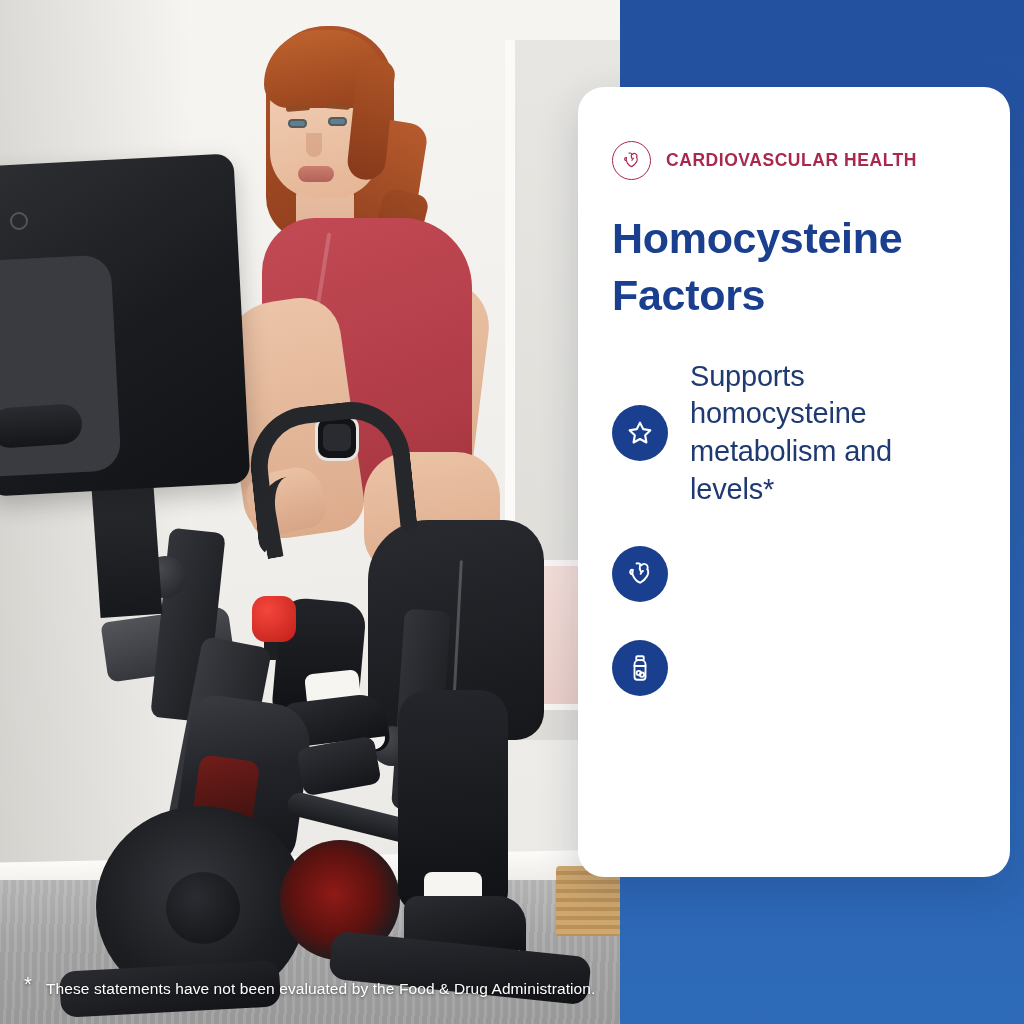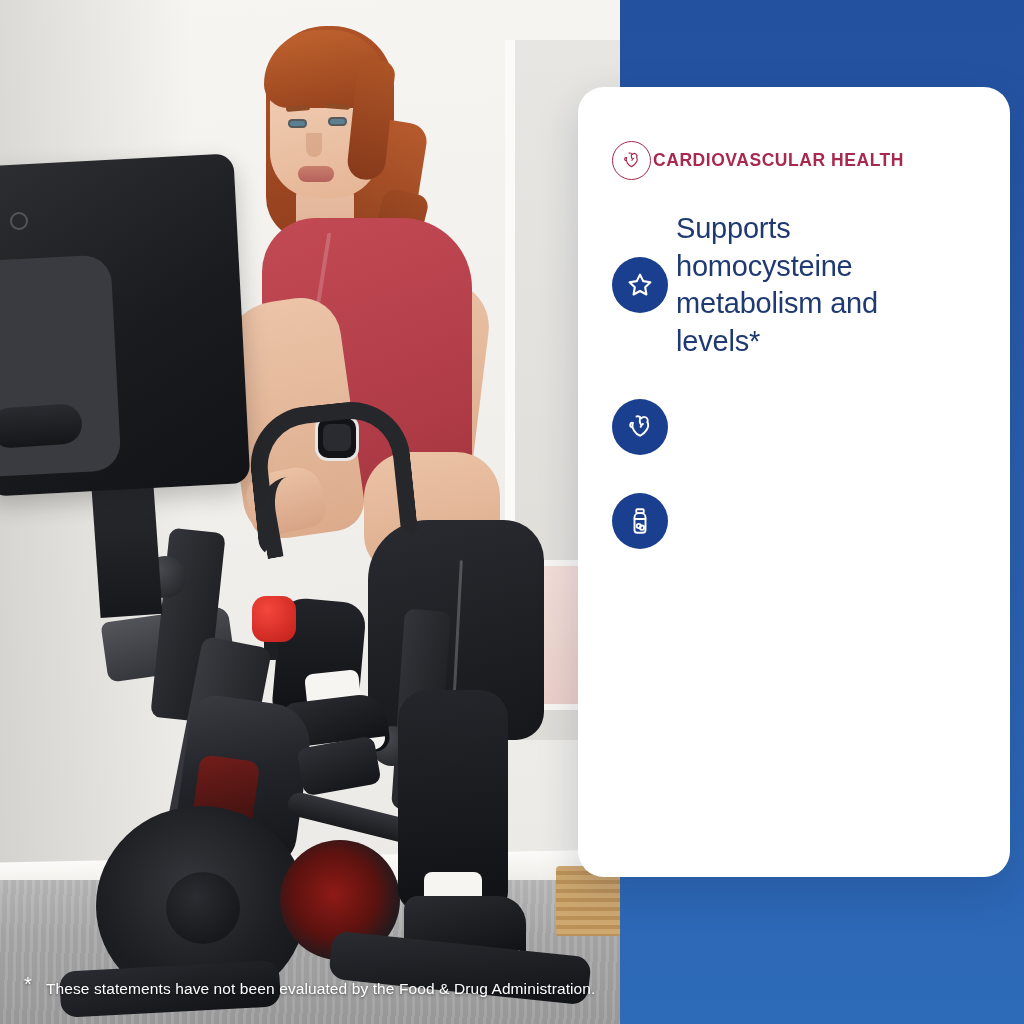--- a/index.html
+++ b/index.html
@@ -387,21 +387,21 @@
     background: #ffffff;
     border-radius: 26px;
     box-shadow: 0 14px 40px rgba(20,40,80,.18);
     box-sizing: border-box;
     padding: 54px 34px 0 34px;
   }
 
   .eyebrow {
     display: flex;
     align-items: center;
-    gap: 2px;
+    gap: 15px;
     margin-bottom: 30px;
   }
   .eyebrow-icon {
     width: 37px;
     height: 37px;
     border: 1.6px solid #a9284e;
     border-radius: 50%;
     display: flex;
     align-items: center;
     justify-content: center;
@@ -420,21 +420,21 @@
     font-weight: bold;
     line-height: 1.32;
     letter-spacing: -.3px;
     margin: 0 0 34px 0;
     max-width: 340px;
   }
 
   .benefit {
     display: flex;
     align-items: center;
-    gap: 8px;
+    gap: 22px;
     margin-bottom: 38px;
   }
   .benefit-icon {
     width: 56px;
     height: 56px;
     border-radius: 50%;
     background: #1b3f8f;
     display: flex;
     align-items: center;
     justify-content: center;
@@ -544,20 +544,21 @@
           <path d="M9.2 3.6c1.6-.5 3.1.2 3.9 1.5.8-1 2.2-1.5 3.4-.9 1.5.7 2 2.5 1.4 4"></path>
           <path d="M18 8.2c.9 1.7.6 4-.6 5.9-1.3 2.1-3.3 3.9-5.2 4.9-1.9-.6-3.8-2.1-4.9-4C6.1 13 5.6 10.6 6.2 8.7"></path>
           <path d="M6.2 8.7c-.9-.2-1.8.4-2 1.3-.2 1 .4 1.9 1.3 2.2"></path>
           <path d="M12 5.1c-.4 1.6-.2 3.2.5 4.6"></path>
           <path d="M14.4 9.5c-.9.5-1.6 1.4-1.9 2.4"></path>
         </svg>
       </span>
       <span class="eyebrow-label">CARDIOVASCULAR HEALTH</span>
     </div>
 
+    <h1 class="card-title">Homocysteine Factors</h1>
 
     <div class="benefit">
       <span class="benefit-icon">
         <svg width="32" height="32" viewBox="0 0 24 24" fill="none" stroke="#ffffff" stroke-width="1.6" stroke-linecap="round" stroke-linejoin="round">
           <path d="M12 4.2l2.4 4.9 5.4.8-3.9 3.8.9 5.4-4.8-2.6-4.8 2.6.9-5.4-3.9-3.8 5.4-.8z"></path>
         </svg>
       </span>
       <span class="benefit-text">Supports homocysteine metabolism and levels*</span>
     </div>
 

